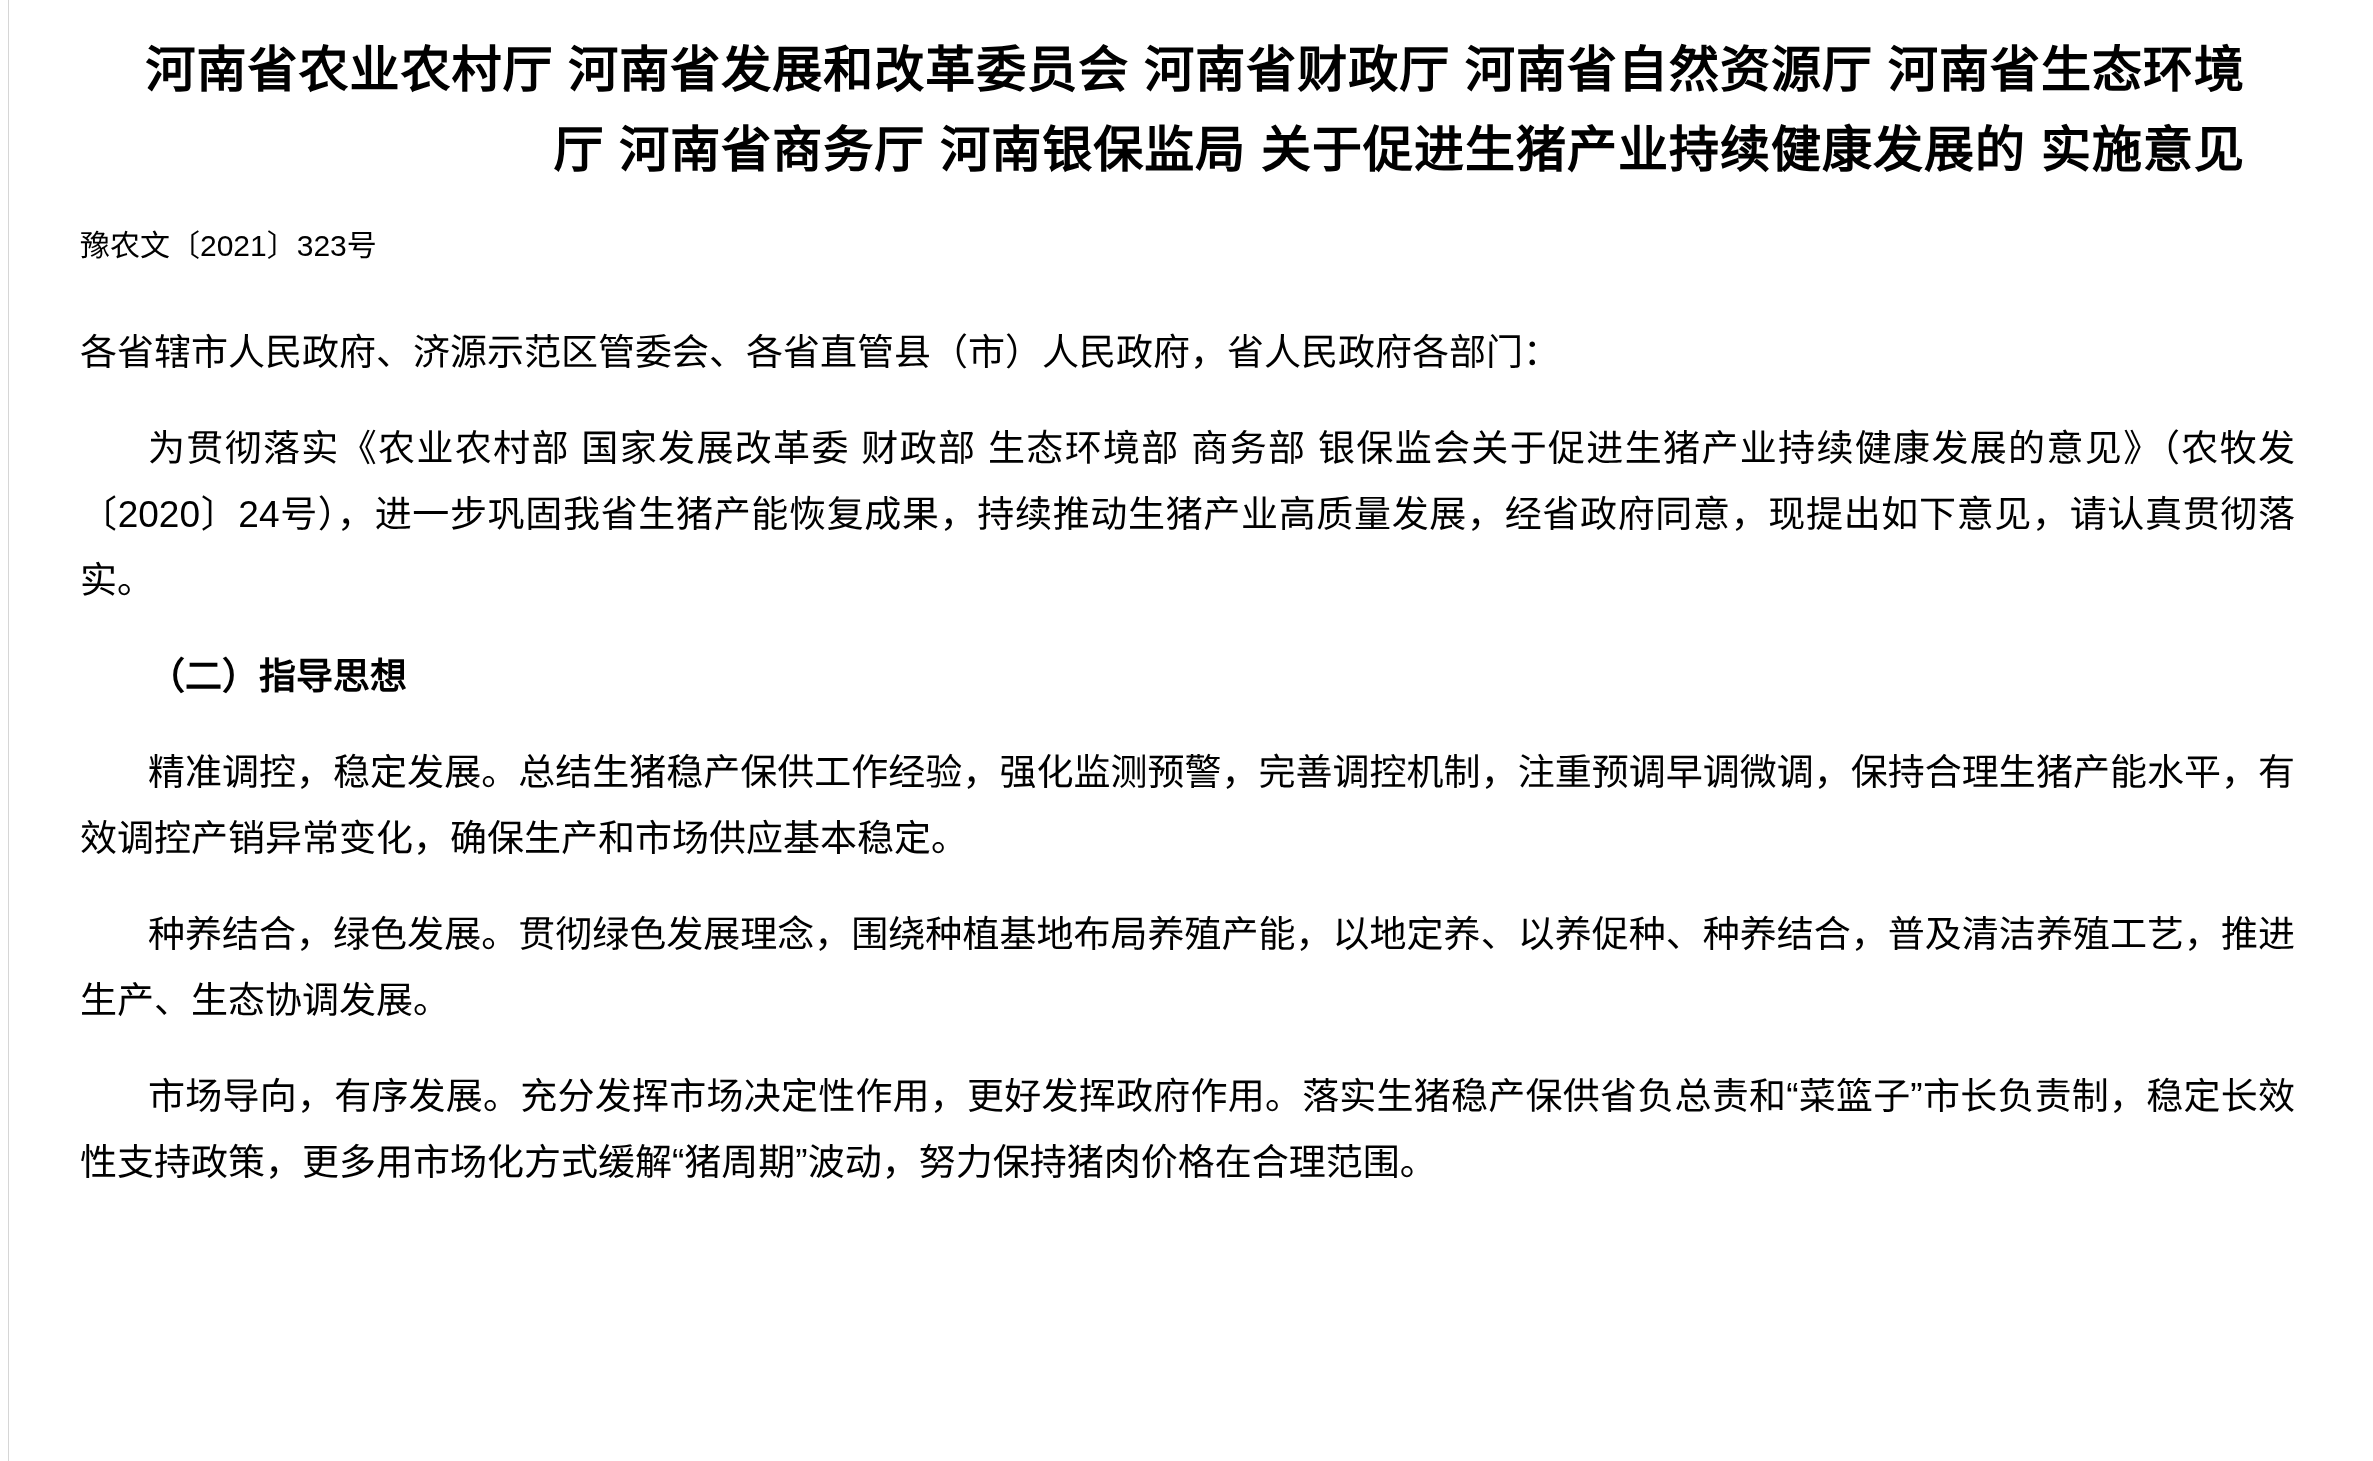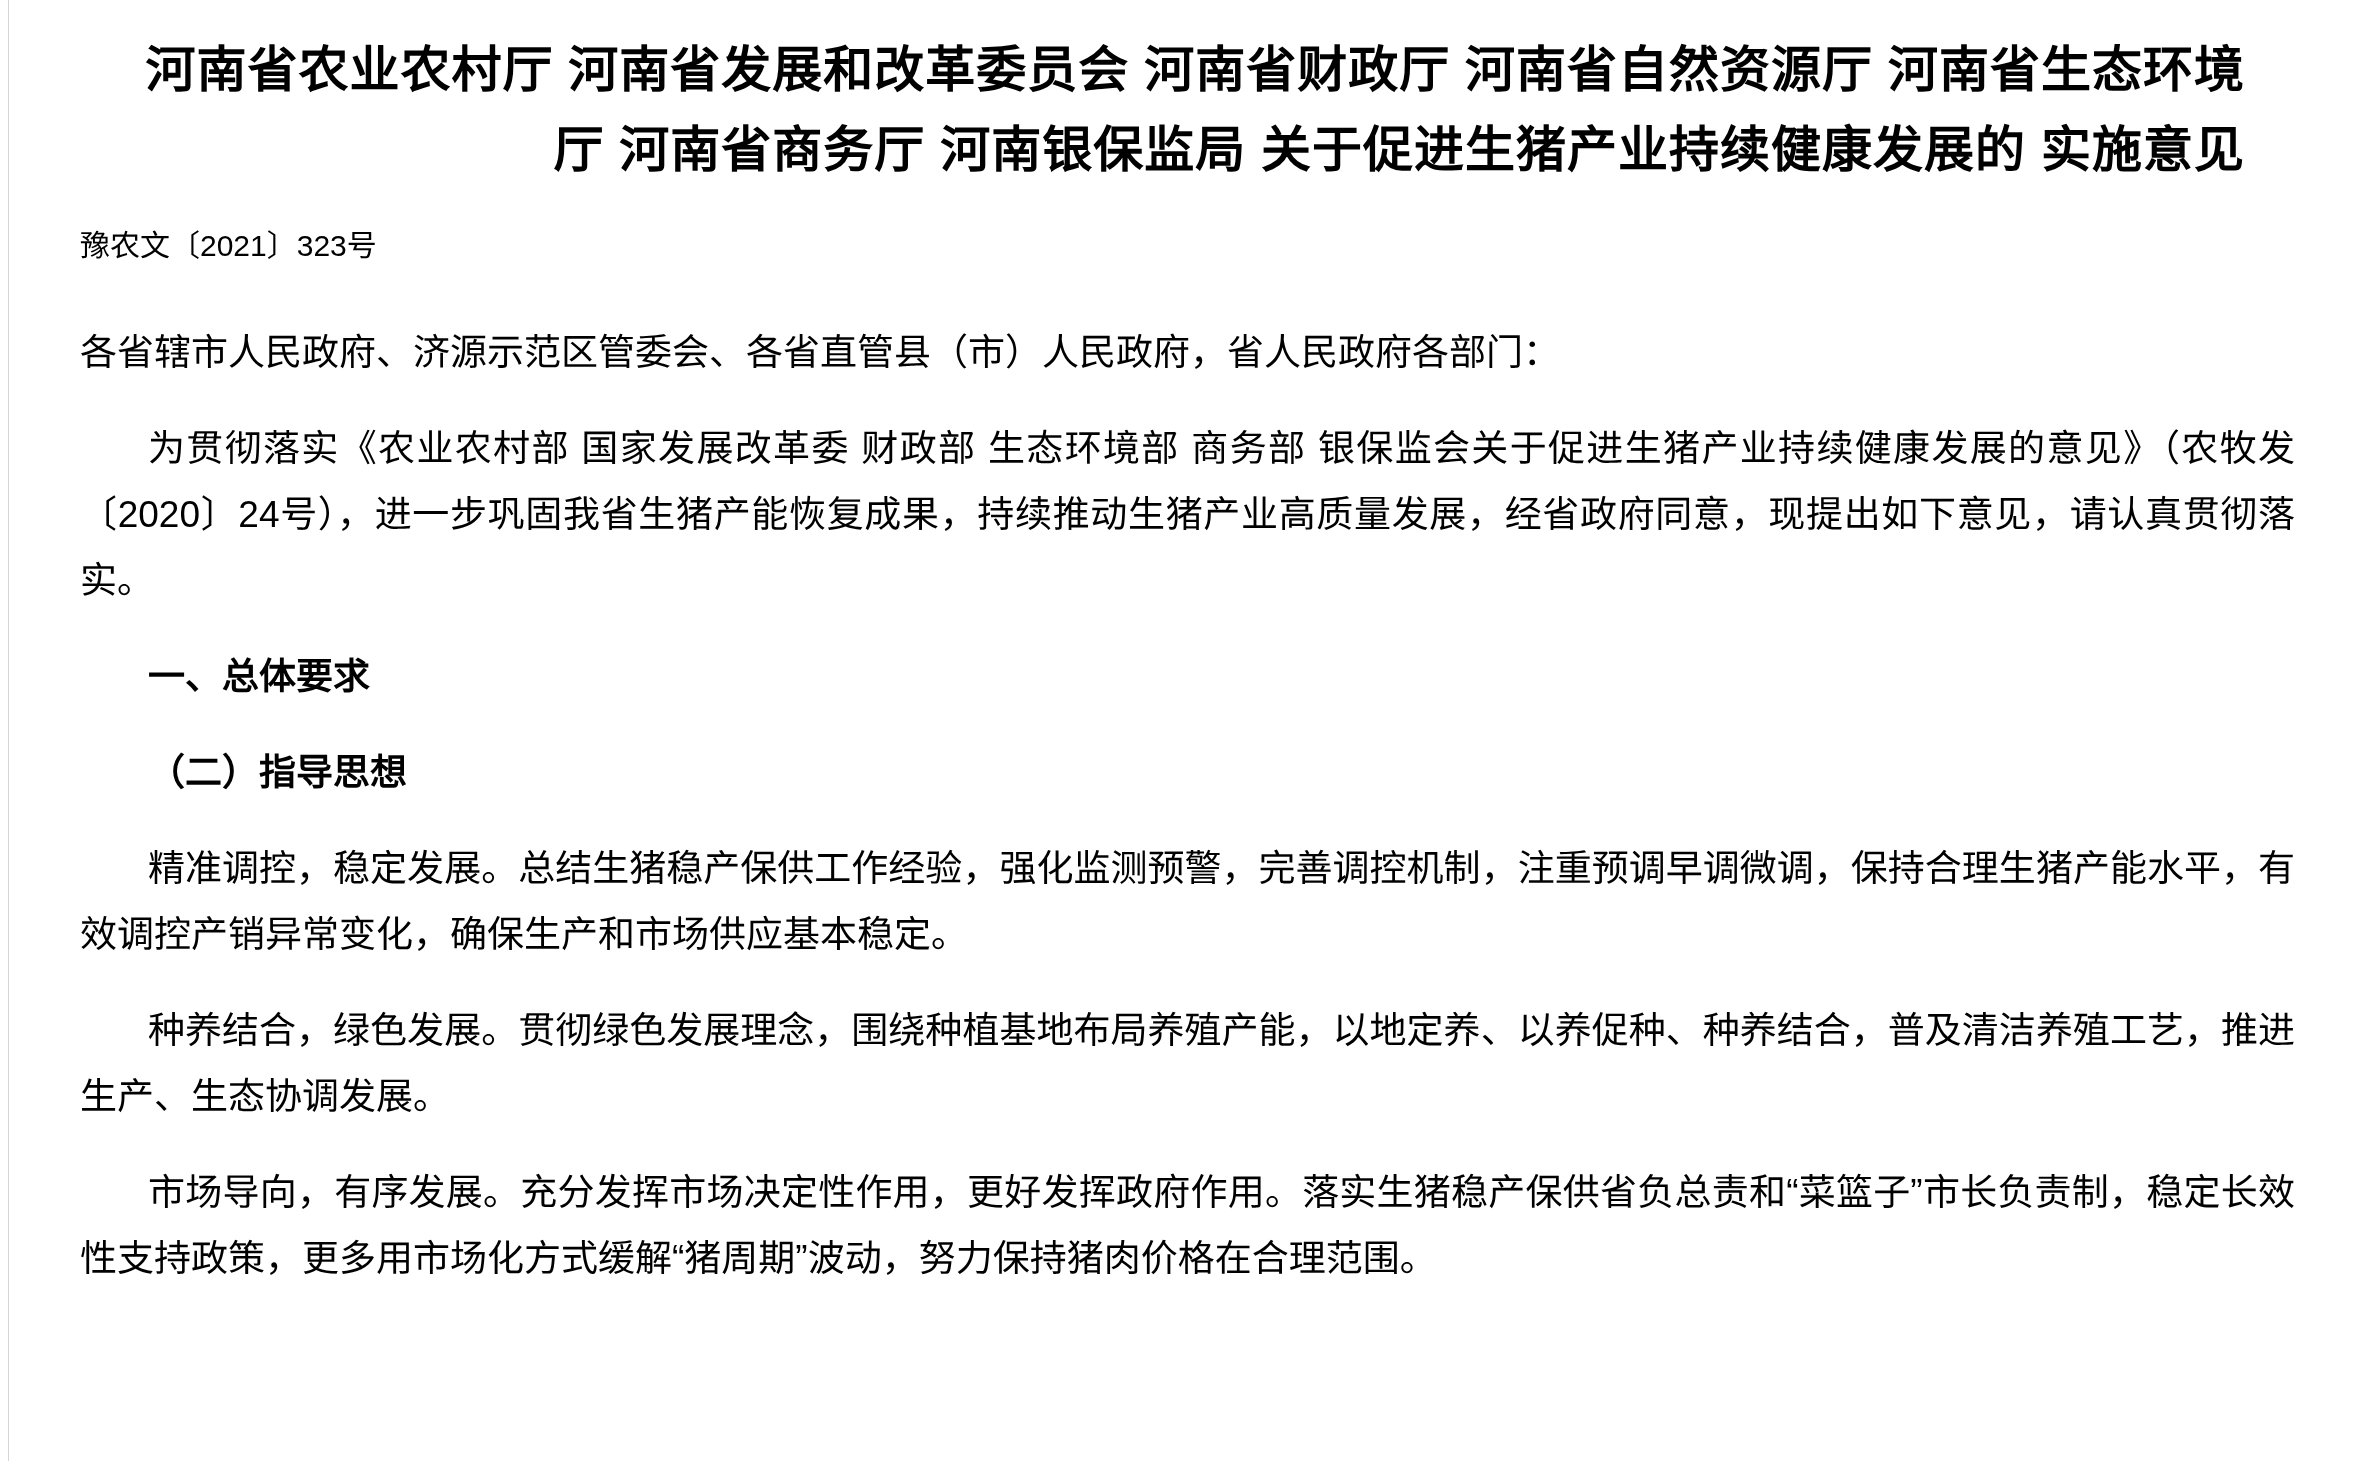--- a/index.html
+++ b/index.html
@@ -71,21 +71,20 @@
 <div class="page">
 
   <h1 class="doc-title">河南省农业农村厅 河南省发展和改革委员会 河南省财政厅 河南省自然资源厅 河南省生态环境厅 河南省商务厅 河南银保监局 关于促进生猪产业持续健康发展的 实施意见</h1>
 
   <div class="doc-number">豫农文〔2021〕323号</div>
 
   <p class="para salutation">各省辖市人民政府、济源示范区管委会、各省直管县（市）人民政府，省人民政府各部门：</p>
 
   <p class="para indent">为贯彻落实《农业农村部 国家发展改革委 财政部 生态环境部 商务部 银保监会关于促进生猪产业持续健康发展的意见》（农牧发〔2020〕24号），进一步巩固我省生猪产能恢复成果，持续推动生猪产业高质量发展，经省政府同意，现提出如下意见，请认真贯彻落实。</p>
 
-  <h2 class="sec-heading indent">一、总体要求</h2>
 
 
   <h3 class="sec-heading indent">（二）指导思想</h3>
 
   <p class="para indent">精准调控，稳定发展。总结生猪稳产保供工作经验，强化监测预警，完善调控机制，注重预调早调微调，保持合理生猪产能水平，有效调控产销异常变化，确保生产和市场供应基本稳定。</p>
 
   <p class="para indent">种养结合，绿色发展。贯彻绿色发展理念，围绕种植基地布局养殖产能，以地定养、以养促种、种养结合，普及清洁养殖工艺，推进生产、生态协调发展。</p>
 
   <p class="para indent">市场导向，有序发展。充分发挥市场决定性作用，更好发挥政府作用。落实生猪稳产保供省负总责和“菜篮子”市长负责制，稳定长效性支持政策，更多用市场化方式缓解“猪周期”波动，努力保持猪肉价格在合理范围。</p>
 

